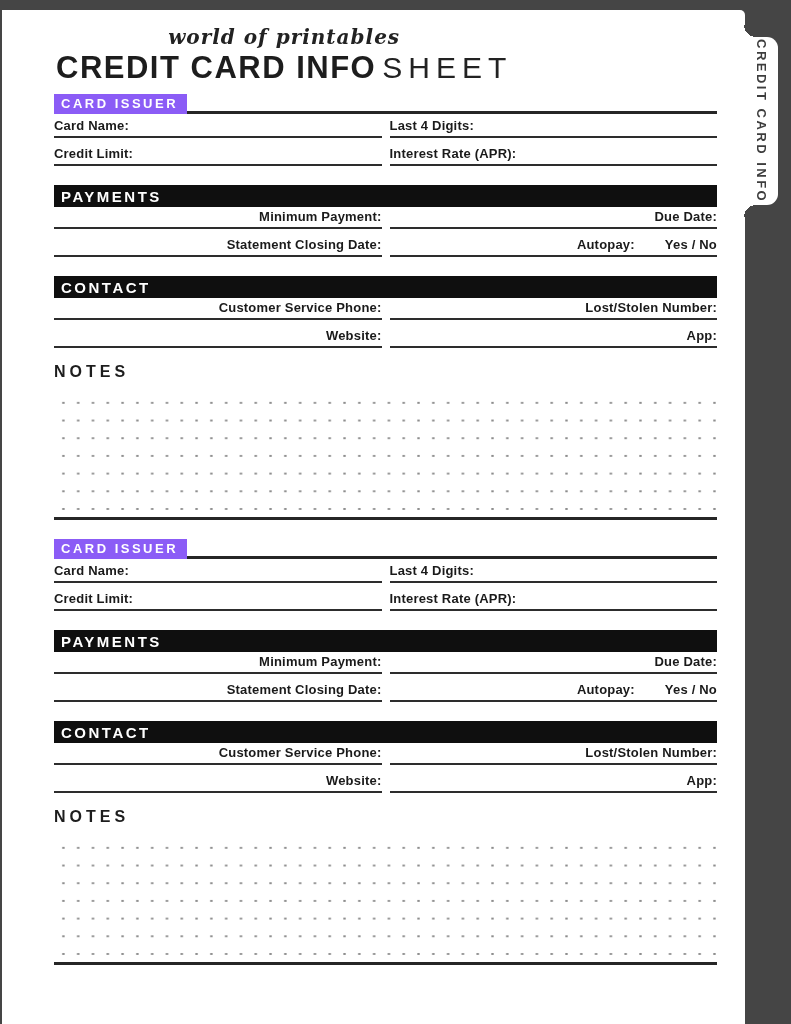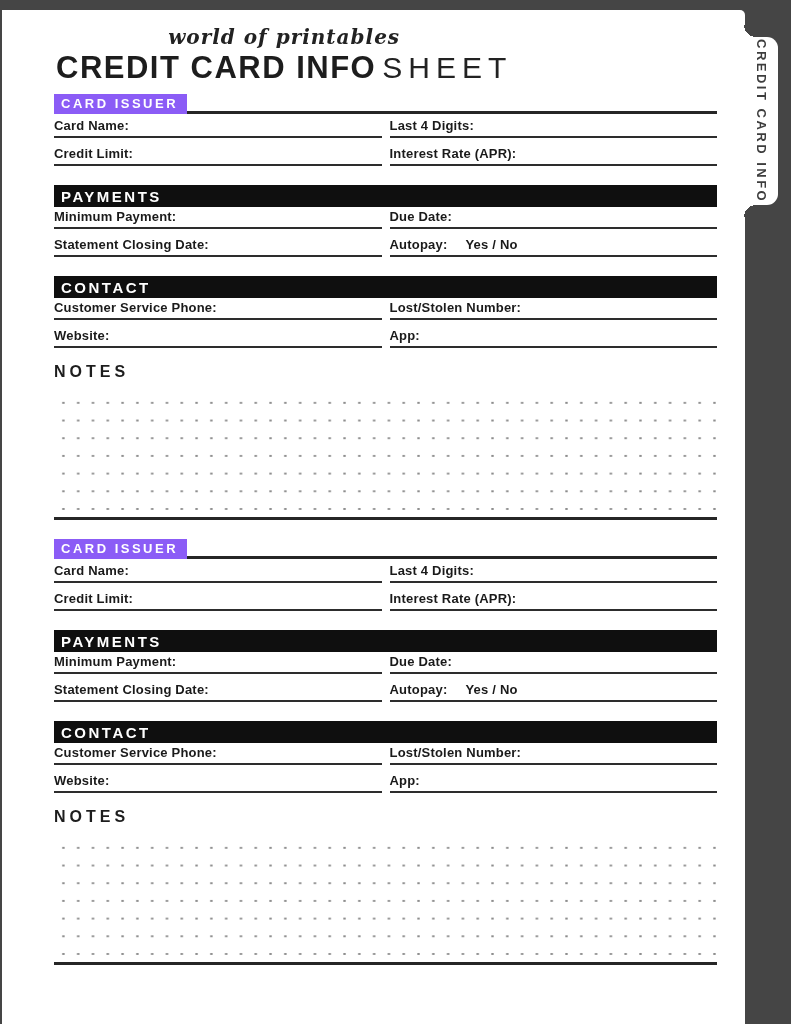--- a/index.html
+++ b/index.html
@@ -69,22 +69,22 @@
   }
   .fgrid {
     display:grid; grid-template-columns:1fr 1fr;
     column-gap:22px; row-gap:5px;gap:8px;
   }
   .field {
     height:20px; border-bottom:2px solid #2d2d2d;
     font-size:13px; font-weight:700; letter-spacing:0.2px;
     white-space:nowrap;
   }
-  .field .val { margin-left:18px; }
-  .mt4 { margin-top:4px; } .mt2 { margin-top:2px; }
+  .field .val { margin-left:30px; }
+  .mt4 { margin-top:4px; } .mt2 { margin-top:2px;text-align:right; }
   .sec-gap { margin-top:19px; }
   .bar-gap { margin-top:19px; }
   
   .notes-title {
     margin-top:15px;
     font-size:16px; font-weight:700; letter-spacing:4px; color:#1d1d1d;
   }
   .dot-grid {
     margin-top:6px; height:124px; width:100%;
     background-image:radial-gradient(circle, #8d8d8d 1px, transparent 1.35px);

